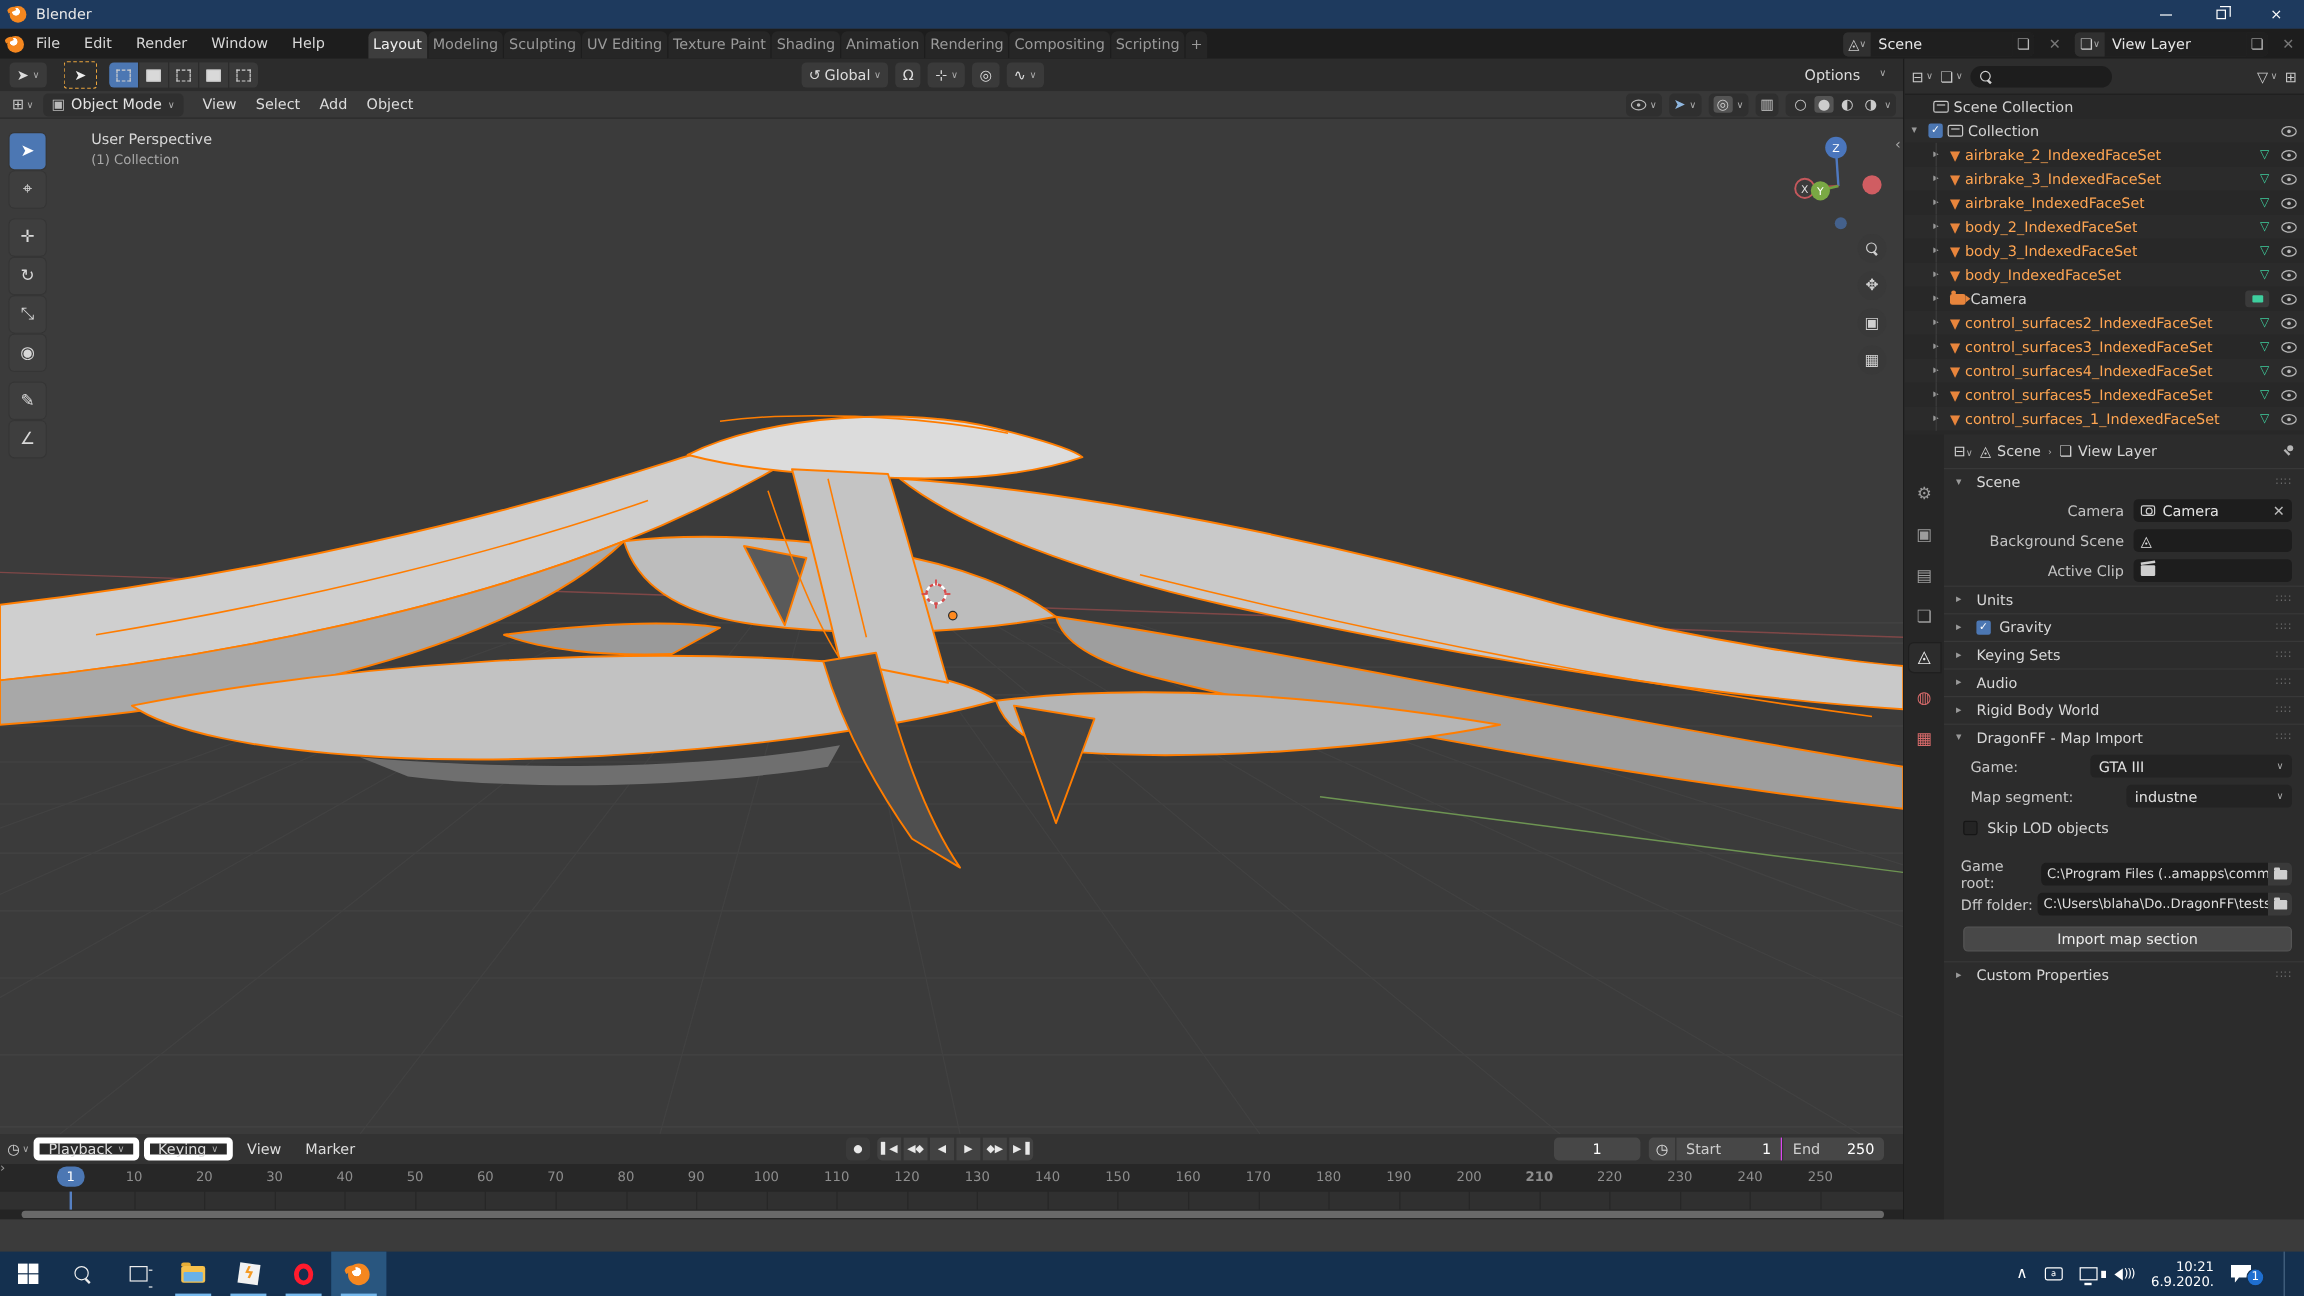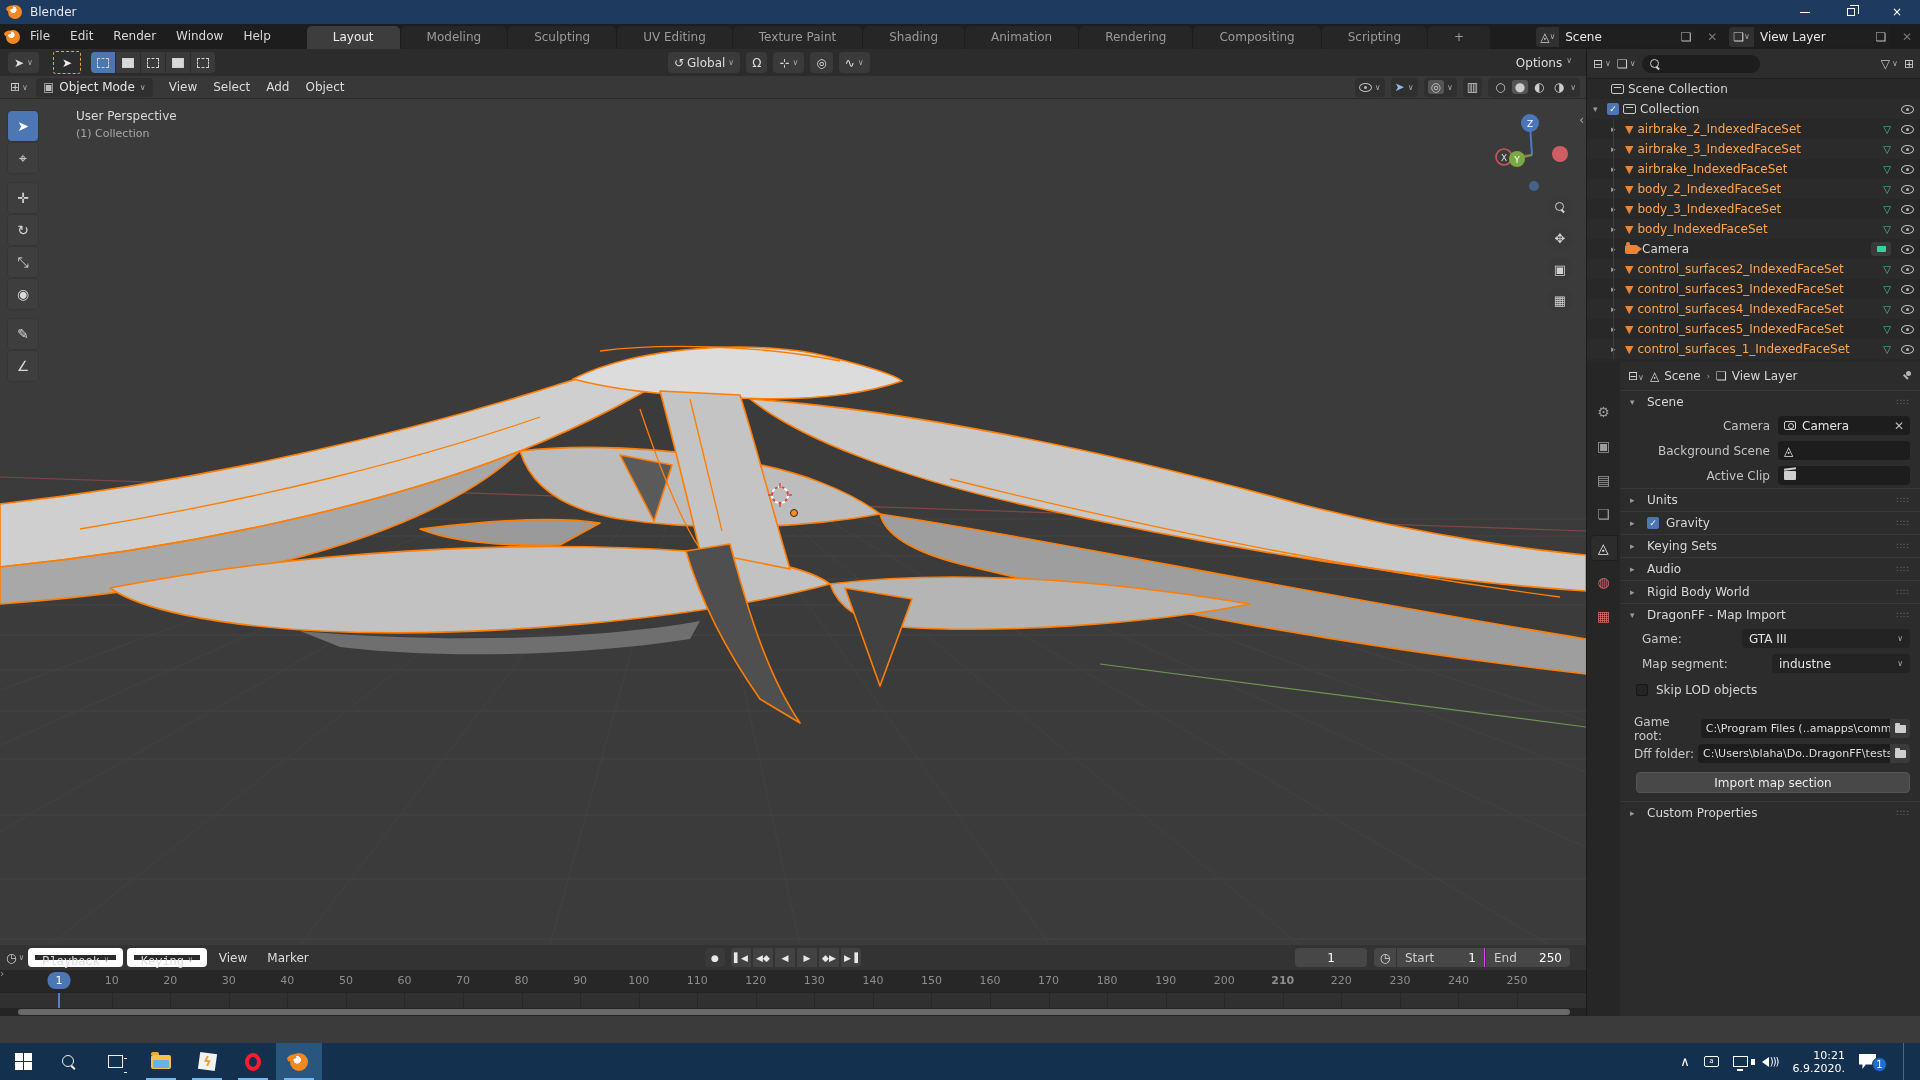--- a/index.html
+++ b/index.html
@@ -15,41 +15,41 @@
   .win-btn { width:46px; height:100%; display:flex; align-items:center; justify-content:center; color:#fff; font-size:12px; }
   .minbar { width:10px; height:1px; background:#fff; display:inline-block; }
   .restore { width:8px; height:8px; border:1px solid #fff; position:relative; display:inline-block; }
   .restore::before { content:""; position:absolute; left:2px; top:-4px; width:8px; height:8px; border:1px solid #fff; border-bottom:none; border-left:none; }
   .closex { background:#c43c3c00; }
 
   
   .topbar { position:absolute; left:0; top:24px; width:1920px; height:25px; background:#1d1d1d; display:flex; align-items:center; padding:0 6px; }
   .menu-item { padding:0 10px; color:#d8d8d8; line-height:25px; }
   .tabs { display:flex; margin-left:26px; height:25px; align-items:flex-end; }
-  .tab { padding:4px 26px 5px; background:#262626; color:#9a9a9a; border-radius:5px 5px 0 0; margin-right:1px; font-size:12px; }
+  .tab { padding:4px 4px 5px; background:#262626; color:#9a9a9a; border-radius:5px 5px 0 0; margin-right:1px; font-size:12px; }
   .tab.active { background:#3d3d3d; color:#eee; }
   .topbar-right { margin-left:auto; display:flex; align-items:center; gap:10px; }
   .id-field { display:flex; align-items:center; background:#2a2a2a; border-radius:4px; height:20px; }
   .id-field .icon-dd { display:flex; align-items:center; padding:0 4px; background:#303030; border-radius:4px 0 0 4px; height:100%; color:#cfcfcf; }
   .id-field .fval { background:#1f1f1f; height:100%; display:flex; align-items:center; padding:0 6px; width:118px; color:#e6e6e6; }
   .id-field .copy { width:18px; height:100%; display:flex; align-items:center; justify-content:center; color:#bbb; background:#1f1f1f; border-radius:0 4px 4px 0; }
   .id-x { color:#777; padding:0 2px; }
 
   
   .toolrow { position:absolute; left:0; top:49px; width:1586px; height:27px; background:#2c2c2c; display:flex; align-items:center; padding:0 8px; }
   .trbtn { height:21px; display:flex; align-items:center; gap:3px; background:#3a3a3a; border-radius:4px; padding:0 6px; color:#ddd; }
   .tweak { width:28px; height:23px; border:1px dashed #e8a33d; border-radius:3px; display:flex; align-items:center; justify-content:center; margin-left:14px; color:#eee; }
   .selmodes { display:flex; margin-left:10px; gap:1px; }
   .selmode { width:24px; height:21px; background:#3a3a3a; display:flex; align-items:center; justify-content:center; }
   .selmode:first-child { border-radius:4px 0 0 4px; background:#4c77b3; }
   .selmode:last-child { border-radius:0 4px 4px 0; }
   .sbox { width:12px; height:10px; border:1px dashed #cfcfcf; }
   .sbox.fill { background:#d9d9d9; border-style:solid; }
   .center-tools { position:absolute; left:668px; display:flex; align-items:center; gap:6px; }
-  .options { position:absolute; right:14px; color:#ddd; display:flex; gap:4px; }
+  .options { position:absolute; right:14px; color:#ddd; display:flex; gap:16px; }
   .dd { font-size:8px; color:#aaa; }
 
   
   .vph { position:absolute; left:0; top:76px; width:1586px; height:23px; background:#383838; display:flex; align-items:center; padding:0 6px; border-bottom:1px solid #2a2a2a; }
   .vph .ed-icon { display:flex; align-items:center; gap:2px; color:#ccc; padding:0 4px; }
   .mode-dd { display:flex; align-items:center; gap:5px; background:#2f2f2f; border-radius:4px; height:19px; padding:0 7px; margin:0 8px 0 4px; color:#e4e4e4; }
   .vmenu { padding:0 8px; color:#dcdcdc; }
   .vph-right { margin-left:auto; display:flex; align-items:center; gap:6px; }
   .hgrp { display:flex; align-items:center; background:#2f2f2f; border-radius:4px; height:19px; padding:0 4px; gap:3px; color:#ccc; }
   .hgrp .seg { padding:0 3px; }
@@ -69,21 +69,21 @@
   .side-icons { position:absolute; right:14px; top:96px; display:flex; flex-direction:column; gap:7px; }
   .sicon { width:24px; height:24px; border-radius:50%; background:#3434344d; color:#d0d0d0; display:flex; align-items:center; justify-content:center; font-size:13px; }
   .sb-toggle { position:absolute; right:2px; top:14px; color:#aaa; font-size:12px; }
   .magw { position:relative; width:10px; height:10px; }
   .magw::before { content:""; position:absolute; left:0; top:0; width:7px; height:7px; border:1.5px solid #d0d0d0; border-radius:50%; }
   .magw::after { content:""; position:absolute; left:7px; top:7px; width:4px; height:1.5px; background:#d0d0d0; transform:rotate(45deg); transform-origin:0 0; }
 
   
   .timeline { position:absolute; left:0; top:945px; width:1586px; height:71px; background:#2e2e2e; }
   .tl-menu { height:25px; display:flex; align-items:center; padding:0 6px; gap:4px; background:#333; }
-  .tl-dd { display:flex; gap:4px; background:#2a2a2a; border:7px solid #ffffff; border-radius:4px; height:19px; padding:0 7px; color:#ddd;font-family:Liberation Mono, monospace; }
+  .tl-dd { display:flex; align-items:center; gap:4px; background:#2a2a2a; border:5px solid #ffffff; border-radius:4px; height:19px; padding:0 7px; color:#ddd; }
   .tl-plain { padding:0 8px; color:#ddd; }
   .transport { position:absolute; left:705px; top:3px; display:flex; align-items:center; gap:2px; }
   .tbtn { min-width:20px; height:19px; background:#424242; display:flex; align-items:center; justify-content:center; color:#e8e8e8; font-size:9px; padding:0 3px; }
   .tbtn.rec { border-radius:4px; margin-right:4px; background:#3a3a3a; }
   .tbtn.f { border-radius:4px 0 0 4px; } .tbtn.l { border-radius:0 4px 4px 0; }
   .frame-field { position:absolute; left:1295px; top:3px; width:72px; height:19px; background:#474747; border-radius:4px; color:#fff; display:flex; align-items:center; justify-content:center; }
   .clock-btn { position:absolute; left:1374px; top:3px; width:22px; height:19px; background:#474747; border-radius:4px 0 0 4px; color:#ddd; display:flex; align-items:center; justify-content:center; font-size:12px; }
   .se-field { position:absolute; top:3px; height:19px; background:#474747; color:#fff; display:flex; align-items:center; justify-content:space-between; padding:0 8px; }
   .se-start { left:1397px; width:88px; border-right:1px solid #d946ef; }
   .se-end { left:1486px; width:84px; border-radius:0 4px 4px 0; }

